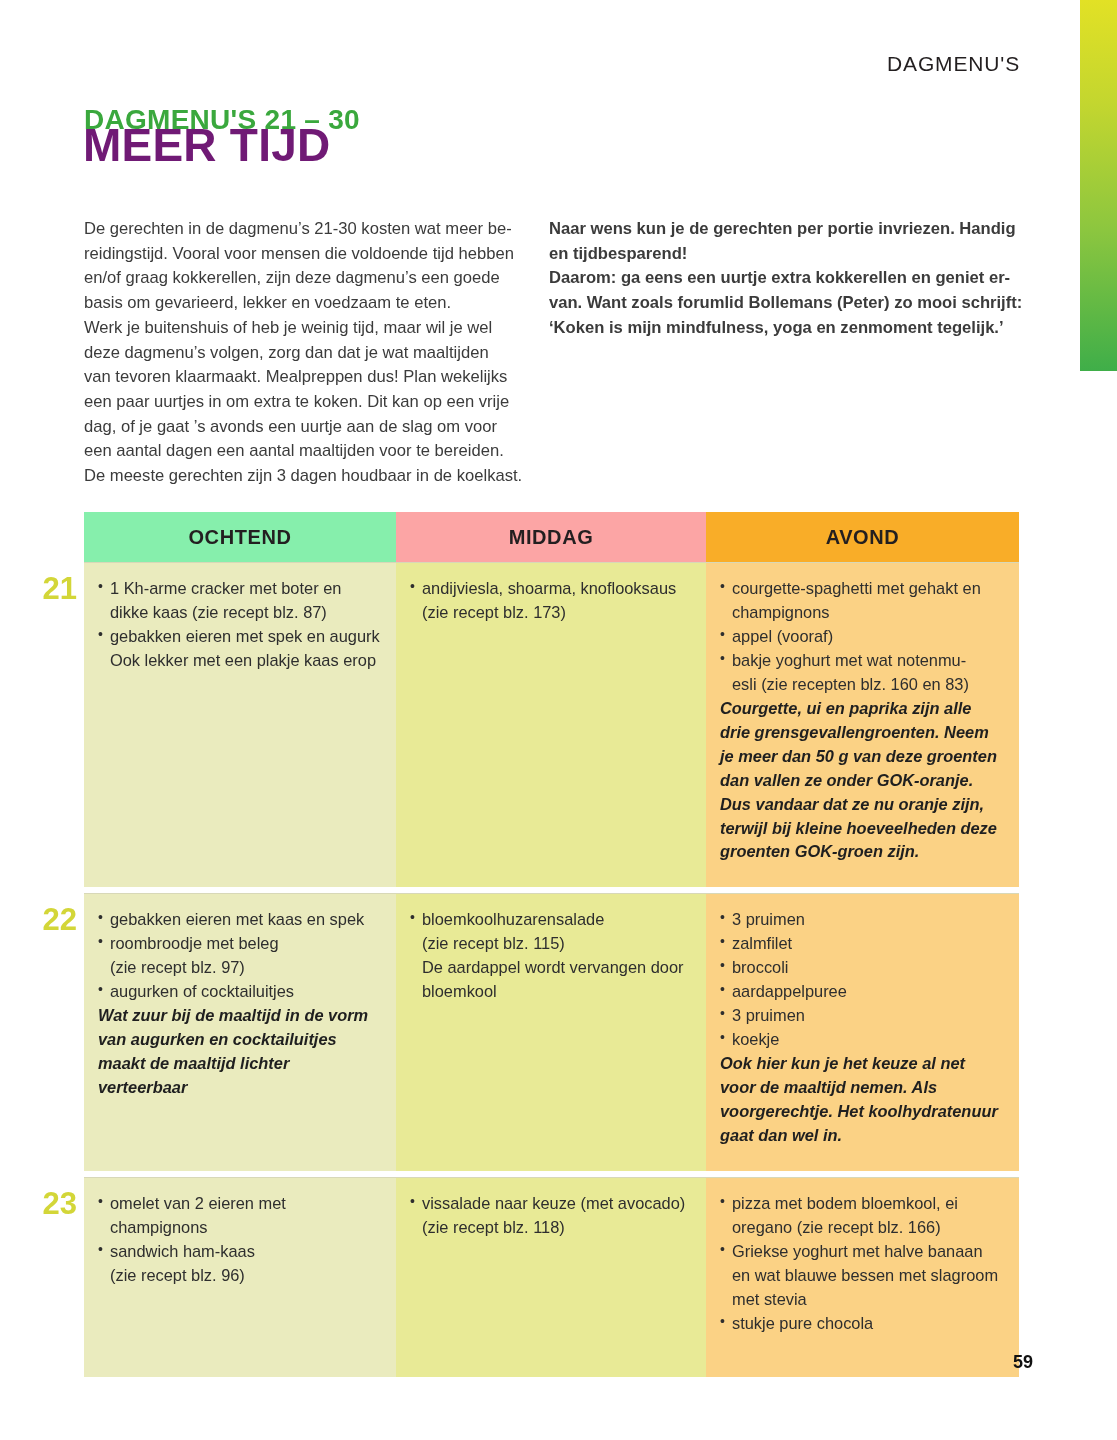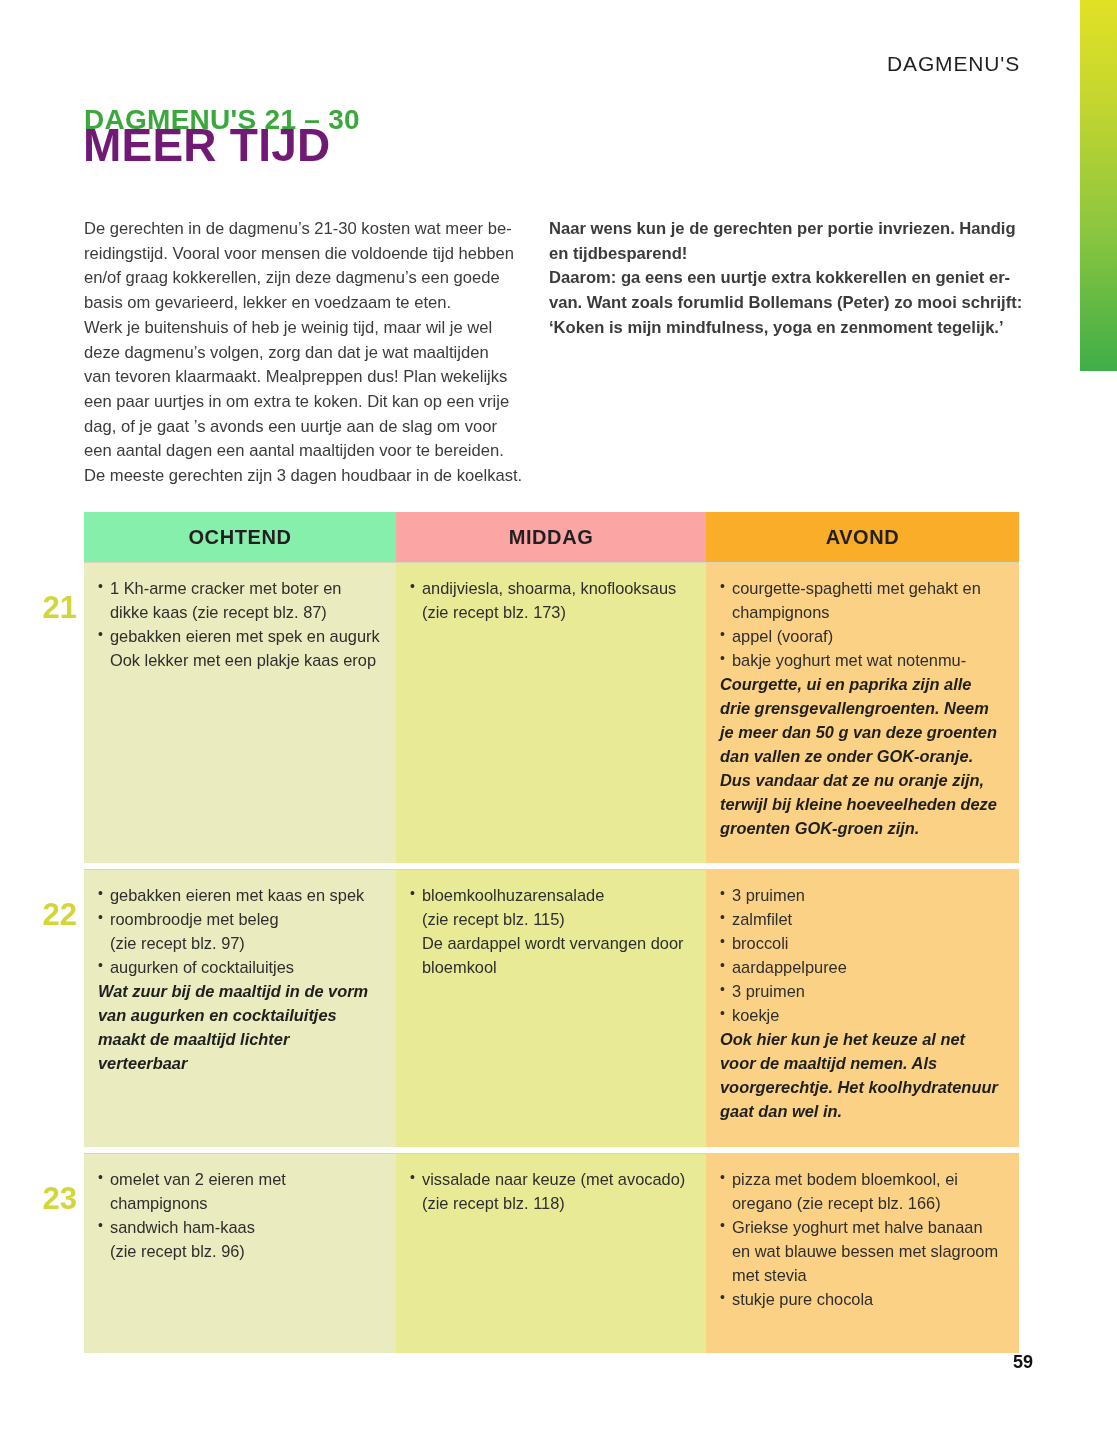--- a/index.html
+++ b/index.html
@@ -124,21 +124,20 @@
   
   .daynum {
     position: absolute;
     left: -53px;
     top: 8px;
     font-size: 31px;
     font-weight: bold;
     color: #d3d638;
     width: 46px;
     text-align: right;
-    margin-top: 19px;
   }
 
   ul.items { list-style: none; }
   ul.items > li {
     position: relative;
     padding-left: 12px;
     margin-bottom: 0;
   }
   ul.items > li::before {
     content: "\2022";
@@ -219,20 +218,21 @@
             <li>andijviesla, shoarma, knoflooksaus</li>
             <li class="cont">(zie recept blz. 173)</li>
           </ul>
       </div>
       <div class="td col3">
         <ul class="items">
             <li>courgette-spaghetti met gehakt en</li>
             <li class="cont">champignons</li>
             <li>appel (vooraf)</li>
             <li>bakje yoghurt met wat notenmu-</li>
+            <li class="cont">esli (zie recepten blz. 160 en 83)</li>
           </ul>
         <div class="note">Courgette, ui en paprika zijn alle
 drie grensgevallengroenten. Neem
 je meer dan 50 g van deze groenten
 dan vallen ze onder GOK-oranje. Dus
 vandaar dat ze nu oranje zijn, terwijl
 bij kleine hoeveelheden deze groenten
 GOK-groen zijn.</div>
       </div>
     </div>

